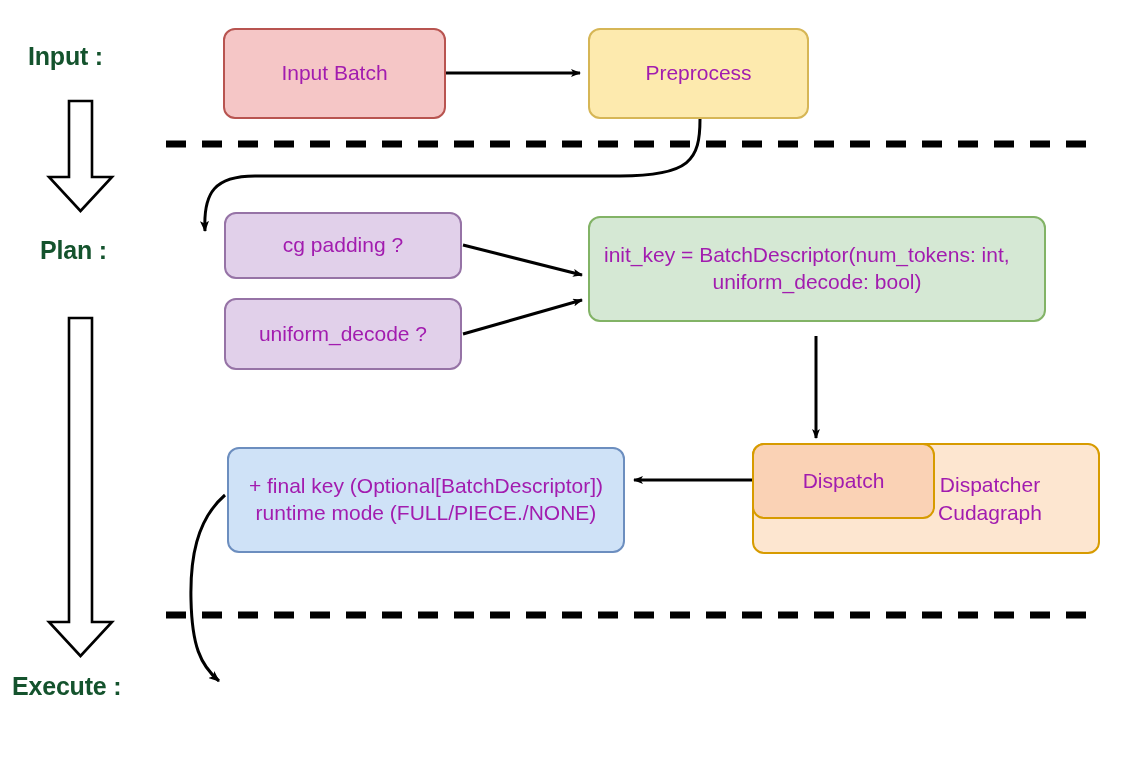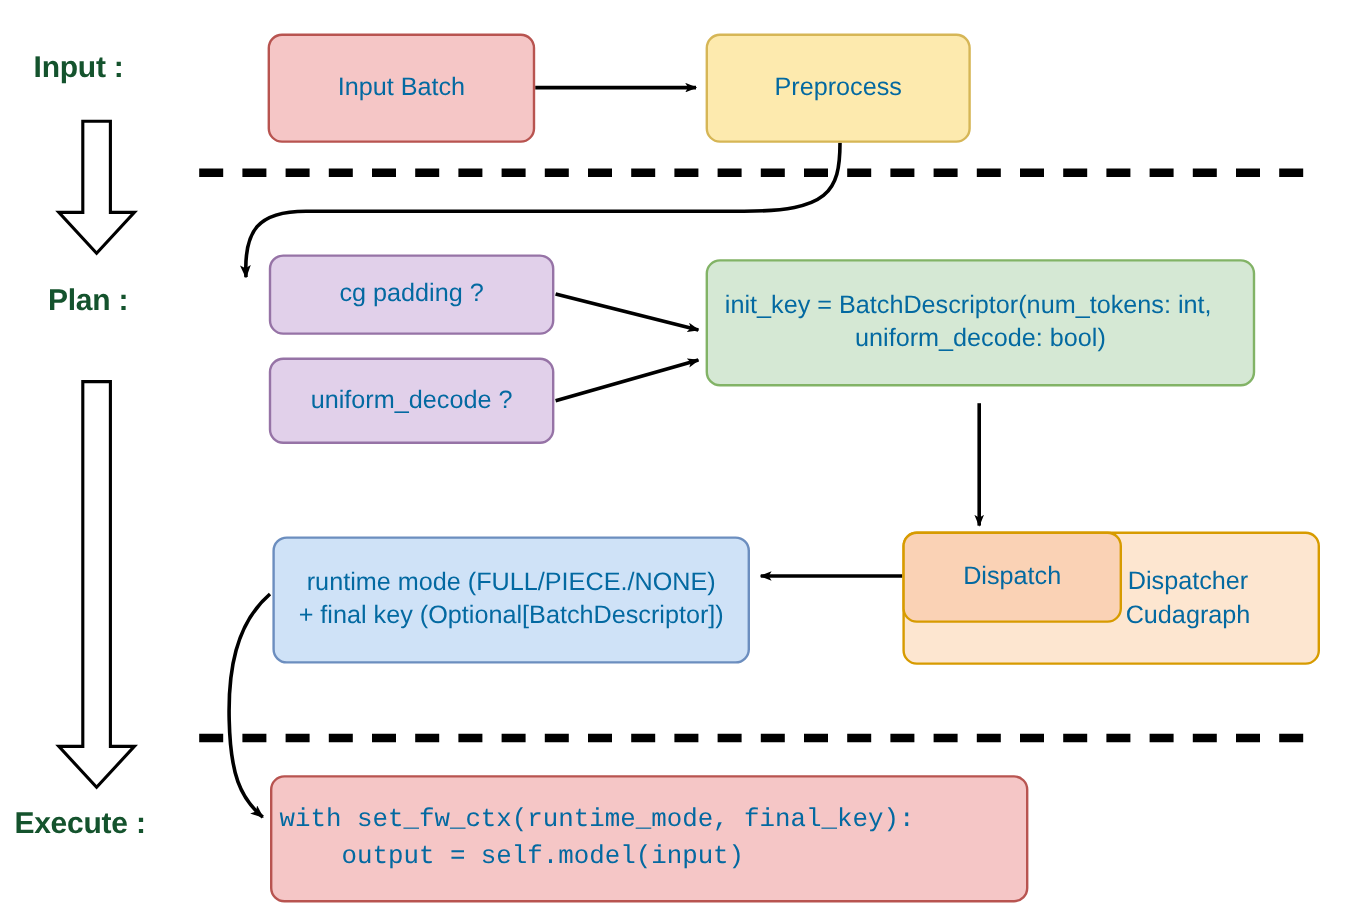--- a/index.html
+++ b/index.html
@@ -36,21 +36,21 @@
     box-sizing: border-box;
     border-radius: 12px;
     border-width: 2px;
     border-style: solid;
     display: flex;
     align-items: center;
     justify-content: center;
     text-align: center;
     font-family: "Liberation Sans", sans-serif;
     font-size: 21px;
-    color: #0369a1;
+    color: #a21caf;
     line-height: 1.28;
     padding: 4px 8px;
   }
   .node.code {
     font-family: "Liberation Mono", monospace;
     font-size: 21.5px;
     justify-content: flex-start;
     align-items: center;
     text-align: left;
     white-space: pre;
@@ -138,22 +138,18 @@
       <span>Dispatcher</span><br>
       <span>Cudagraph</span>
     </span>
   </div>
 
   <div class="node" style="left:752px; top:443px; width:183px; height:76px; background:#fad2b5; border-color:#d79b00;">
     <span>Dispatch</span>
   </div>
 
   <div class="node" style="left:227px; top:447px; width:398px; height:106px; background:#cfe2f7; border-color:#6c8ebf; flex-direction:column;">
+    <span>+ final key (Optional[BatchDescriptor])</span>
     <span>runtime mode (FULL/PIECE./NONE)</span>
-    <span>+ final key (Optional[BatchDescriptor])</span>
   </div>
 
-  <div class="node code" style="left:225px; top:646px; width:632px; height:106px; background:#f5c6c6; border-color:#b85450; flex-direction:column; align-items:flex-start; justify-content:center;">
-    <span>with set_fw_ctx(runtime_mode, final_key):</span>
-    <span>    output = self.model(input)</span>
-  </div>
 
 </div>
 
 </body></html>

